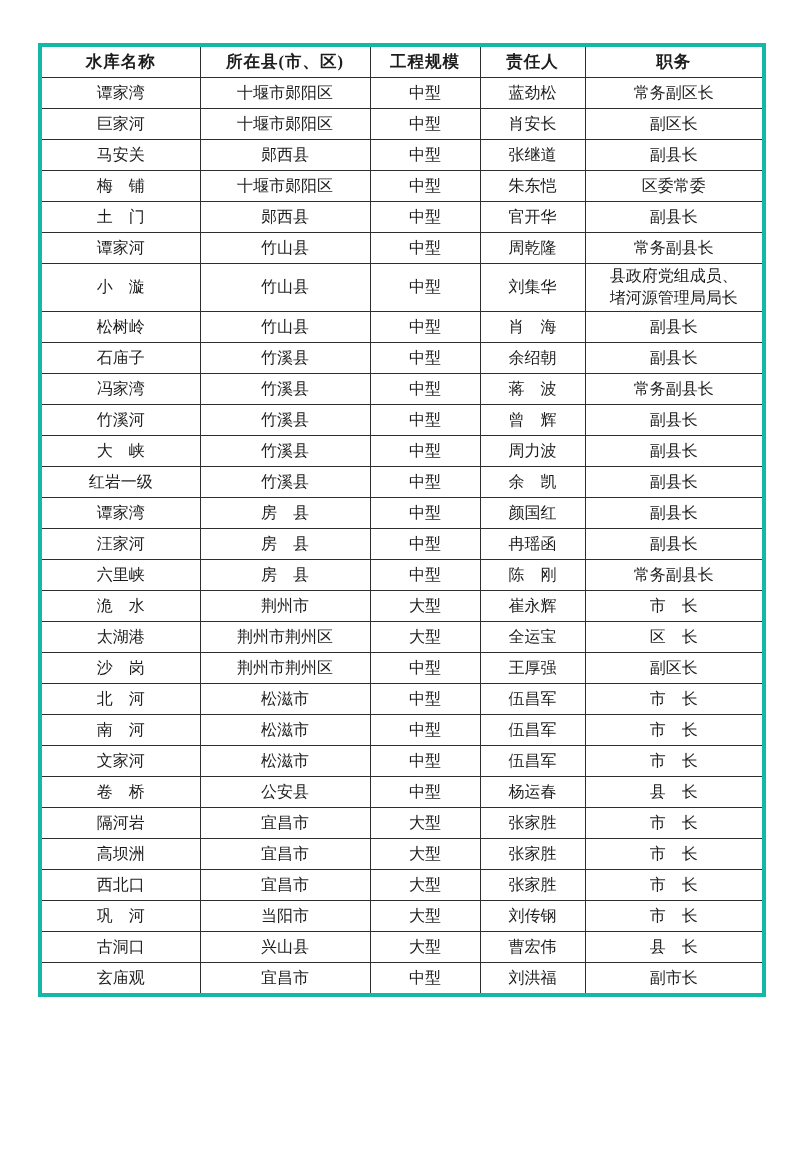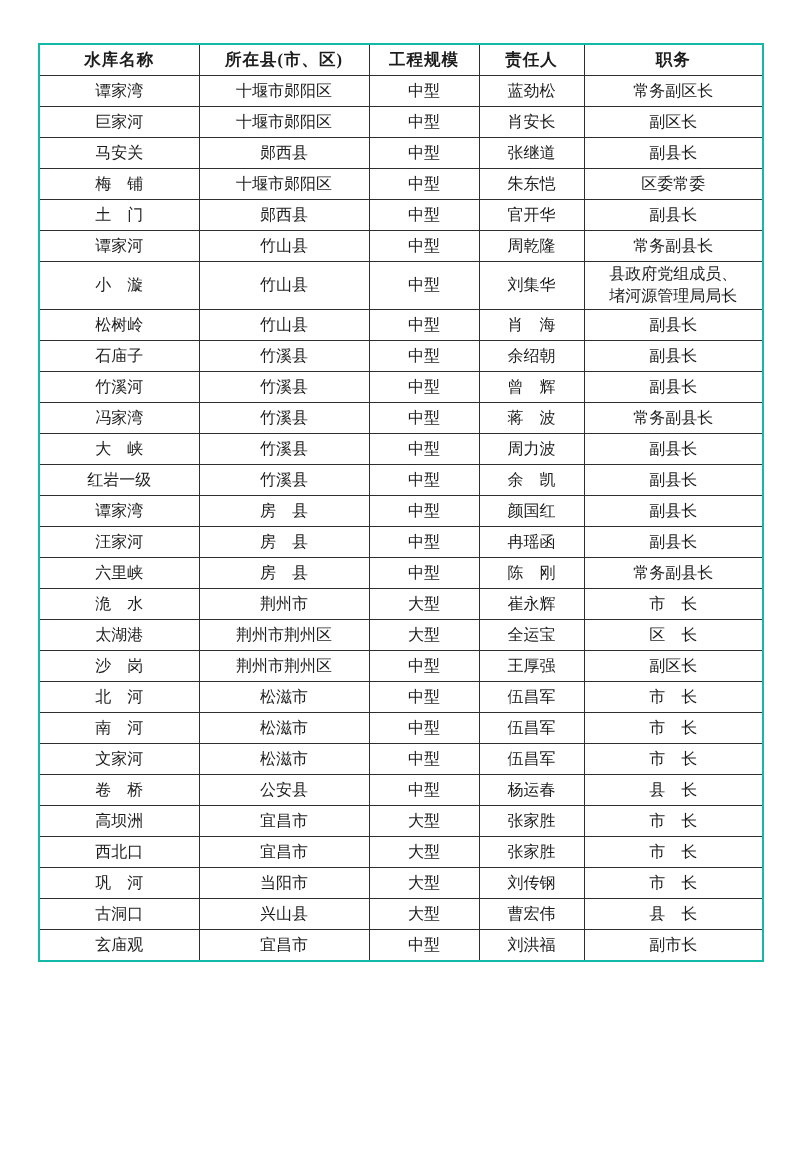--- a/index.html
+++ b/index.html
@@ -18,21 +18,21 @@
     height: 1158px;
     background: #ffffff;
   }
   table.reservoir-table {
     position: absolute;
     left: 38px;
     top: 43px;
     width: 724px;
     border-collapse: collapse;
     table-layout: fixed;
-    border: 2px solid #14b8a6;
+    border: 4px solid #14b8a6;
     font-family: "Liberation Serif", "DejaVu Serif", serif;
     font-size: 16px;
     color: #1c1c1c;
   }
   table.reservoir-table th,
   table.reservoir-table td {
     border: 1px solid #2e2e2e;
     text-align: center;
     vertical-align: middle;
     overflow: hidden;
@@ -136,34 +136,34 @@
           <td>副县长</td>
         </tr>
         <tr>
           <td>石庙子</td>
           <td>竹溪县</td>
           <td>中型</td>
           <td>余绍朝</td>
           <td>副县长</td>
         </tr>
         <tr>
-          <td>竹溪河</td>
-          <td>竹溪县</td>
-          <td>中型</td>
-          <td>曾　辉</td>
-          <td>副县长</td>
-        </tr>
-        <tr>
           <td>冯家湾</td>
           <td>竹溪县</td>
           <td>中型</td>
           <td>蒋　波</td>
           <td>常务副县长</td>
         </tr>
         <tr>
+          <td>竹溪河</td>
+          <td>竹溪县</td>
+          <td>中型</td>
+          <td>曾　辉</td>
+          <td>副县长</td>
+        </tr>
+        <tr>
           <td>大　峡</td>
           <td>竹溪县</td>
           <td>中型</td>
           <td>周力波</td>
           <td>副县长</td>
         </tr>
         <tr>
           <td>红岩一级</td>
           <td>竹溪县</td>
           <td>中型</td>
@@ -232,20 +232,27 @@
           <td>中型</td>
           <td>伍昌军</td>
           <td>市　长</td>
         </tr>
         <tr>
           <td>卷　桥</td>
           <td>公安县</td>
           <td>中型</td>
           <td>杨运春</td>
           <td>县　长</td>
+        </tr>
+        <tr>
+          <td>隔河岩</td>
+          <td>宜昌市</td>
+          <td>大型</td>
+          <td>张家胜</td>
+          <td>市　长</td>
         </tr>
         <tr>
           <td>高坝洲</td>
           <td>宜昌市</td>
           <td>大型</td>
           <td>张家胜</td>
           <td>市　长</td>
         </tr>
         <tr>
           <td>西北口</td>

